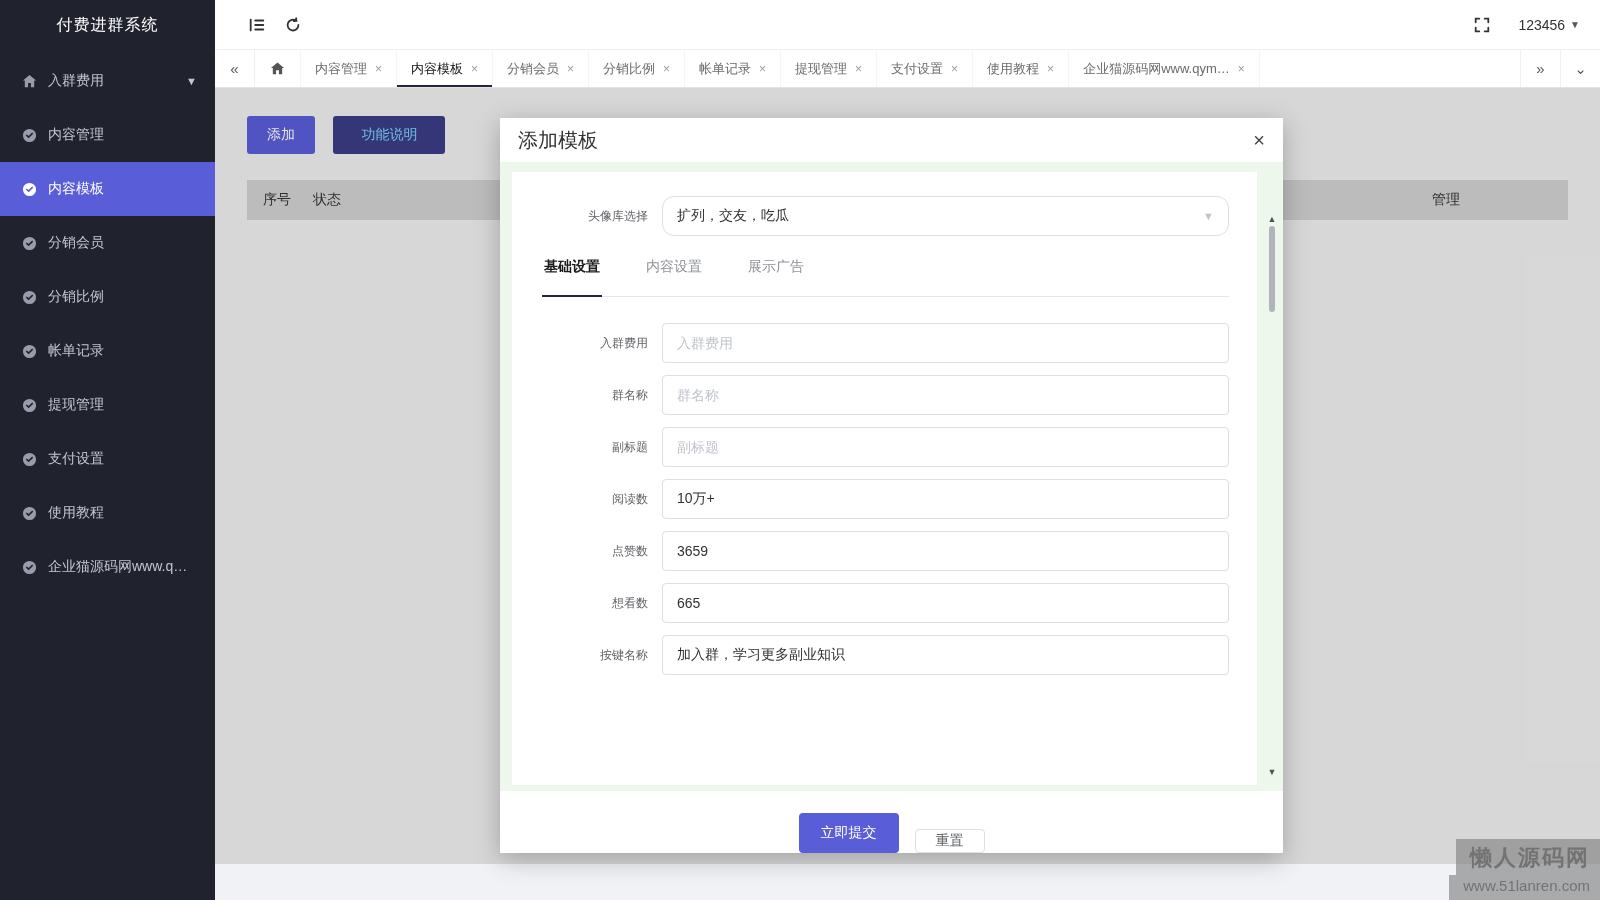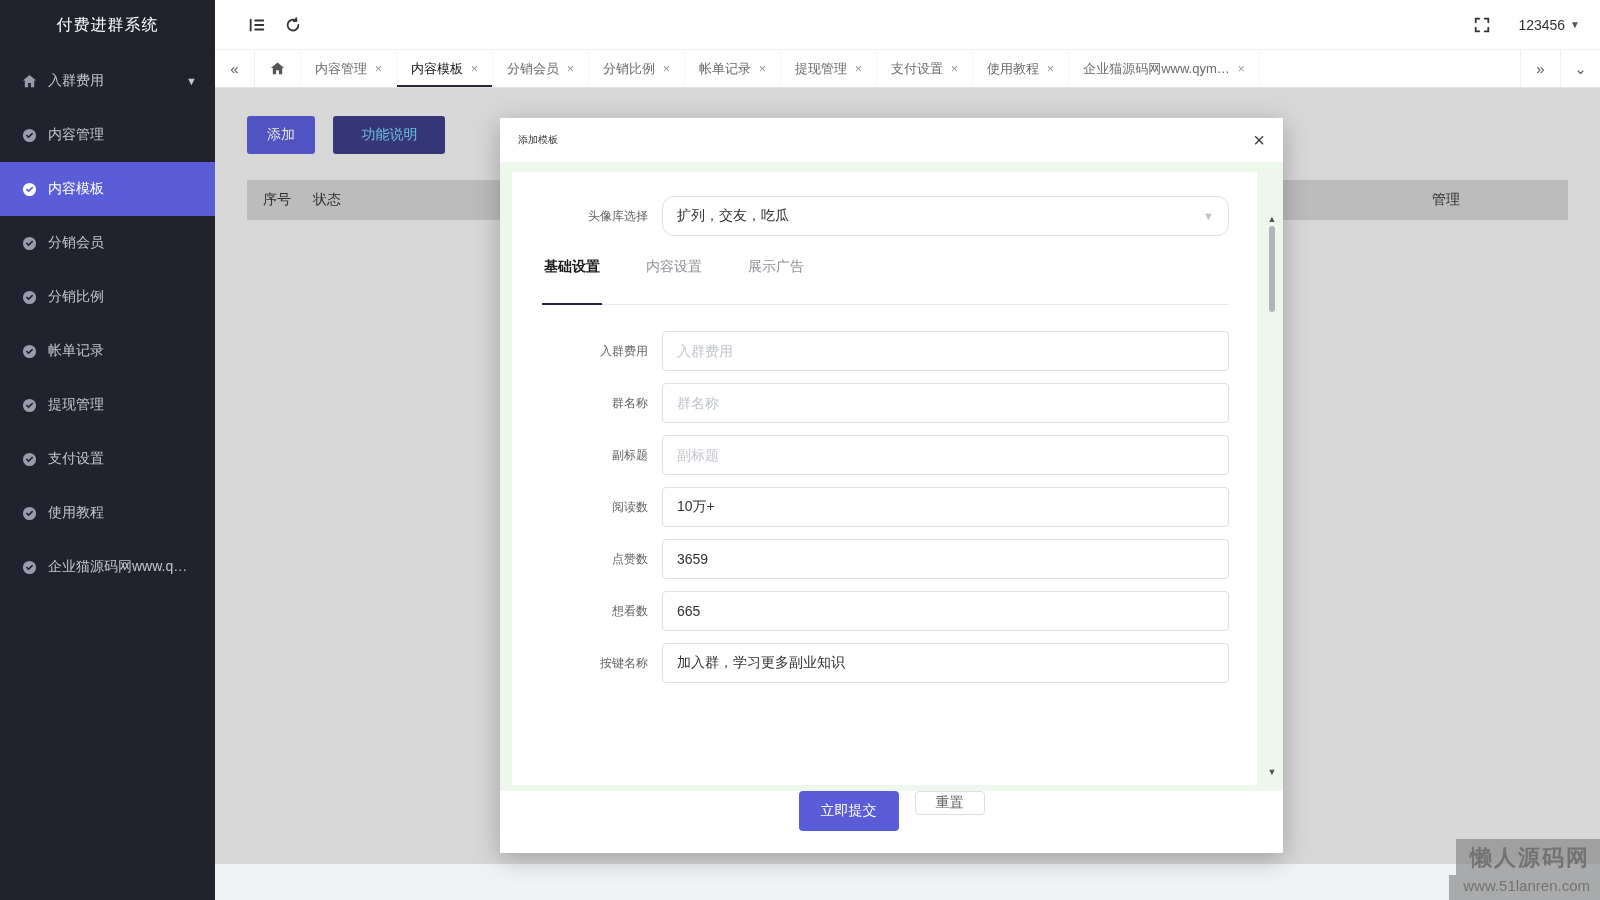--- a/index.html
+++ b/index.html
@@ -46,38 +46,38 @@
   .btn-help { background:#3a3d85; color:#7dd3fc; padding:10px 28px; }
   .table-head { margin-top:26px; height:40px; background:#d2d2d2; display:flex; align-items:center; font-size:14px; color:#333; }
   .th-index { width:66px; padding-left:16px; }
   .th-status { flex:1; }
   .th-manage { width:136px; }
   .content-overlay { position:absolute; inset:0; background:rgba(0,0,0,0.10); }
 
   
   .modal { position:absolute; left:500px; top:118px; width:783px; height:735px; background:#eef7ec; box-shadow:0 6px 24px rgba(0,0,0,0.25); display:flex; flex-direction:column; z-index:20; }
   .modal-header { height:44px; background:#ffffff; display:flex; align-items:center; padding:0 18px; flex:0 0 44px; }
-  .modal-title { font-size:10px; color:#303133; }
+  .modal-title { font-size:20px; color:#303133; }
   .modal-close { margin-left:auto; font-size:20px; color:#444; cursor:pointer; line-height:1; }
   .modal-body { flex:1; padding:10px 26px 6px 12px; position:relative; overflow:hidden; }
   .modal-inner { background:#ffffff; height:100%; padding:24px 28px 10px 28px; }
-  .modal-footer { height:62px; background:#ffffff; flex:0 0 62px; display:flex; align-items:flex-start; justify-content:center; gap:16px; }
+  .modal-footer { height:62px; background:#ffffff; flex:0 0 62px; display:flex; align-items:flex-end; justify-content:center; gap:16px; }
   .btn-submit { background:#5a5dd8; color:#fff; padding:11px 22px; border-radius:4px; font-size:14px; }
   .btn-reset { background:#fff; color:#606266; padding:2px 20px; border:1px solid #dcdfe6; border-radius:4px; font-size:14px; }
 
   .form-row { display:flex; align-items:center; margin-bottom:12px; }
   .form-row.top { align-items:flex-start; }
   .f-label { width:108px; flex:0 0 108px; text-align:right; font-size:12px; color:#606266; margin-right:14px; line-height:40px; white-space:nowrap; }
   .f-select { flex:1; height:40px; border:1px solid #dcdfe6; border-radius:12px; background:#fff; display:flex; align-items:center; padding:0 14px; font-size:14px; color:#303133; cursor:pointer; }
   .f-select .chev { margin-left:auto; color:#c0c4cc; font-size:11px; }
   .f-input { flex:1; height:40px; border:1px solid #dcdfe6; border-radius:4px; padding:0 14px; font-size:14px; color:#303133; background:#fff; font-family:inherit; outline:none; }
   .f-input::placeholder { color:#c0c4cc; }
 
   .mtabs { display:flex; gap:42px; margin:22px 0 26px 2px; border-bottom:1px solid #e4e7ed; }
-  .mtab { padding:0 2px 28px 2px; font-size:14px; color:#909399; cursor:pointer; position:relative; }
+  .mtab { padding:0 2px 20px 2px; font-size:14px; color:#909399; cursor:pointer; position:relative; }
   .mtab.active { color:#1c1c1c; font-weight:bold; }
   .mtab.active::after { content:""; position:absolute; left:0; right:0; bottom:-1px; height:2px; background:#23253a; }
 
   .upload-col { display:flex; flex-direction:column; }
   .btn-upload { background:#5a5dd8; color:#fff; padding:11px 18px; border-radius:4px; font-size:14px; }
   .upload-thumb { width:58px; height:58px; border:1px solid #d9d9d9; background:#fff; margin-top:14px; }
 
   .m-scrollbar { position:absolute; right:5px; top:52px; bottom:14px; width:12px; display:flex; flex-direction:column; align-items:center; }
   .m-scroll-arrow { font-size:9px; color:#50525a; line-height:10px; }
   .m-scroll-track { flex:1; width:10px; position:relative; }

